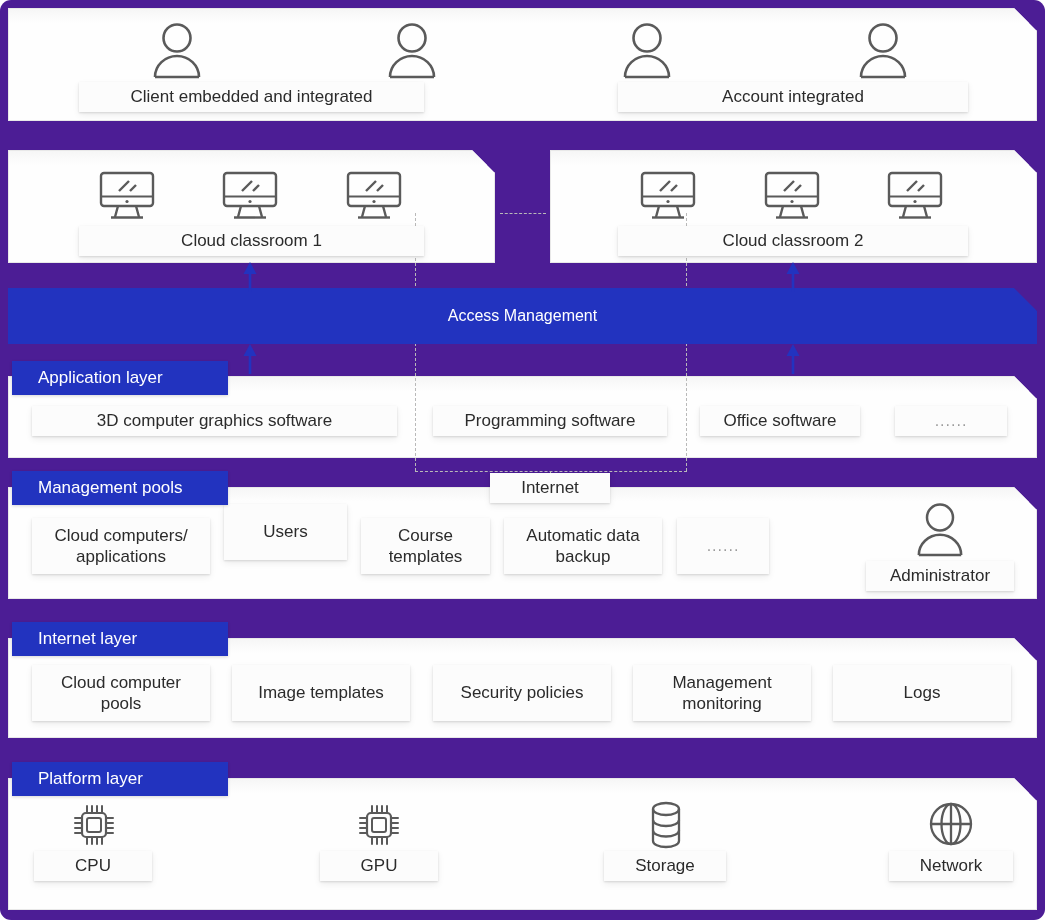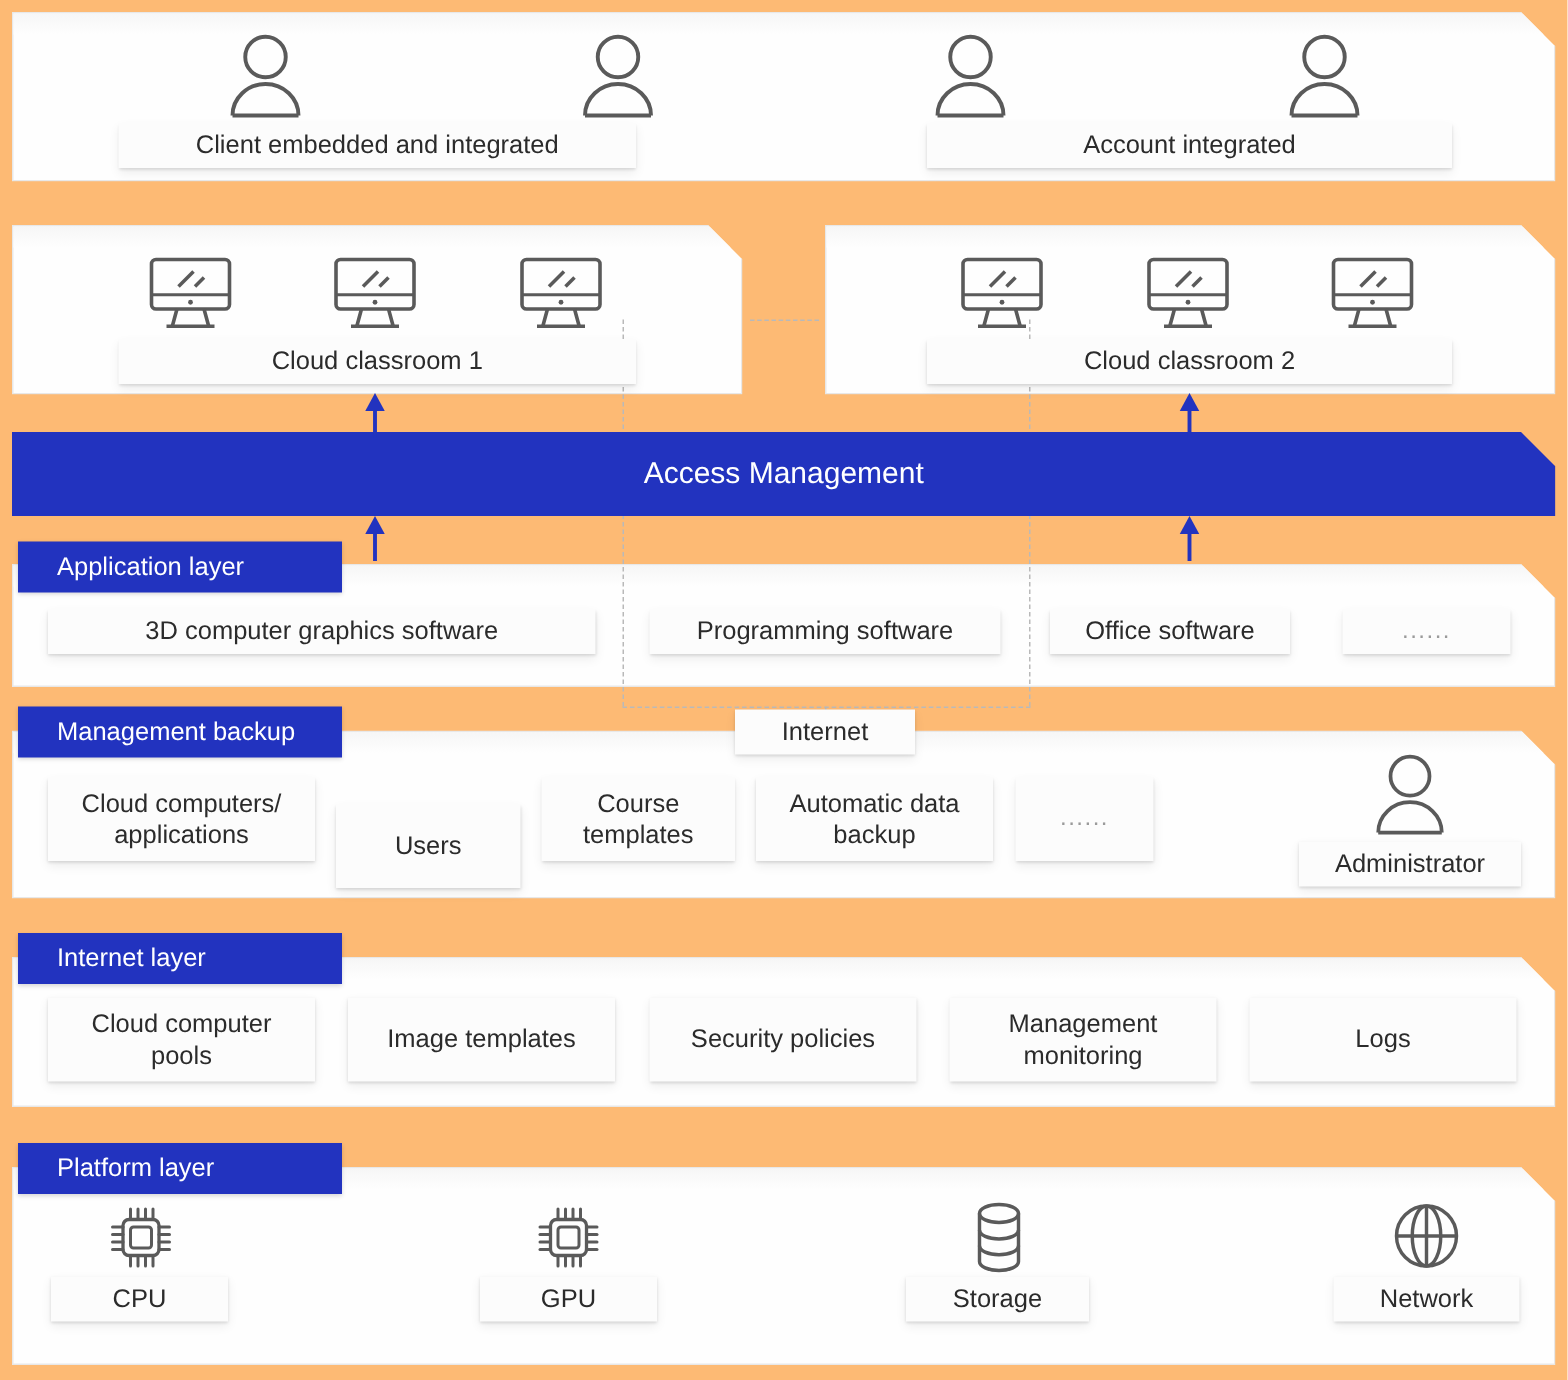--- a/index.html
+++ b/index.html
@@ -3,22 +3,23 @@
 <meta charset="utf-8">
 <style>
   html,body{margin:0;padding:0;background:#ffffff;}
   body{
     font-family:"Liberation Sans","DejaVu Sans",sans-serif;
     -webkit-font-smoothing:antialiased;
   }
   #stage{
     position:relative;
     width:1045px;height:920px;
-    background:#fdba74;
+    background:#4c1d95;
     overflow:hidden;
+    border-radius:11px;
   }
 
   
   .card{
     position:absolute;
     background:#fefefe;
     border:1px solid #e8e8e8;
     box-sizing:border-box;
     box-shadow:0 1px 3px rgba(0,0,0,0.10), 0 3px 8px rgba(0,0,0,0.05);
     -webkit-clip-path:polygon(0 0, calc(100% - 23px) 0, 100% 23px, 100% 100%, 0 100%);
@@ -60,21 +61,21 @@
     box-shadow:0 1px 3px rgba(0,0,0,0.16);
     z-index:8;
   }
 
   
   #access-bar{
     position:absolute;
     background:#2233bf;
     color:#ffffff;
     display:flex;align-items:center;justify-content:center;
-    font-size:20px;
+    font-size:16px;
     box-sizing:border-box;
     -webkit-clip-path:polygon(0 0, calc(100% - 23px) 0, 100% 23px, 100% 100%, 0 100%);
     clip-path:polygon(0 0, calc(100% - 23px) 0, 100% 23px, 100% 100%, 0 100%);
     box-shadow:0 2px 5px rgba(0,0,0,0.18);
     z-index:6;
   }
 
   
   .icon{position:absolute;z-index:4;}
   .icon svg{display:block;}
@@ -240,26 +241,26 @@
 
   <div class="card" style="left:8px;top:376px;width:1029px;height:82px;"></div>
   <div class="layer-tab" style="left:12px;top:361px;width:216px;height:34px;">Application layer</div>
 
   <div class="chip" style="left:32px;top:406px;width:365px;height:30px;">3D computer graphics software</div>
   <div class="chip" style="left:433px;top:406px;width:234px;height:30px;">Programming software</div>
   <div class="chip" style="left:700px;top:406px;width:160px;height:30px;">Office software</div>
   <div class="chip small" style="left:895px;top:406px;width:112px;height:30px;color:#9a9a9a;letter-spacing:1px;">......</div>
 
   <div class="card" style="left:8px;top:487px;width:1029px;height:112px;"></div>
-  <div class="layer-tab" style="left:12px;top:471px;width:216px;height:34px;">Management backup</div>
+  <div class="layer-tab" style="left:12px;top:471px;width:216px;height:34px;">Management pools</div>
 
   <div class="chip" style="left:490px;top:473px;width:120px;height:30px;">Internet</div>
 
   <div class="chip" style="left:32px;top:518px;width:178px;height:56px;">Cloud computers/ applications</div>
-  <div class="chip" style="left:224px;top:536px;width:123px;height:56px;">Users</div>
+  <div class="chip" style="left:224px;top:504px;width:123px;height:56px;">Users</div>
   <div class="chip" style="left:361px;top:518px;width:129px;height:56px;">Course templates</div>
   <div class="chip" style="left:504px;top:518px;width:158px;height:56px;">Automatic data backup</div>
   <div class="chip small" style="left:677px;top:518px;width:92px;height:56px;color:#9a9a9a;letter-spacing:1px;">......</div>
 
   <div class="icon" style="left:914px;top:502px;">
     <svg width="52" height="56" viewBox="0 0 54 58">
       <circle cx="27" cy="16" r="13.5" fill="none" stroke="#5a5a5a" stroke-width="2.6"></circle>
       <path d="M5 55 A22 21 0 0 1 49 55" fill="none" stroke="#5a5a5a" stroke-width="2.6"></path>
       <line x1="5" y1="55" x2="49" y2="55" stroke="#5a5a5a" stroke-width="2.6"></line>
     </svg>

